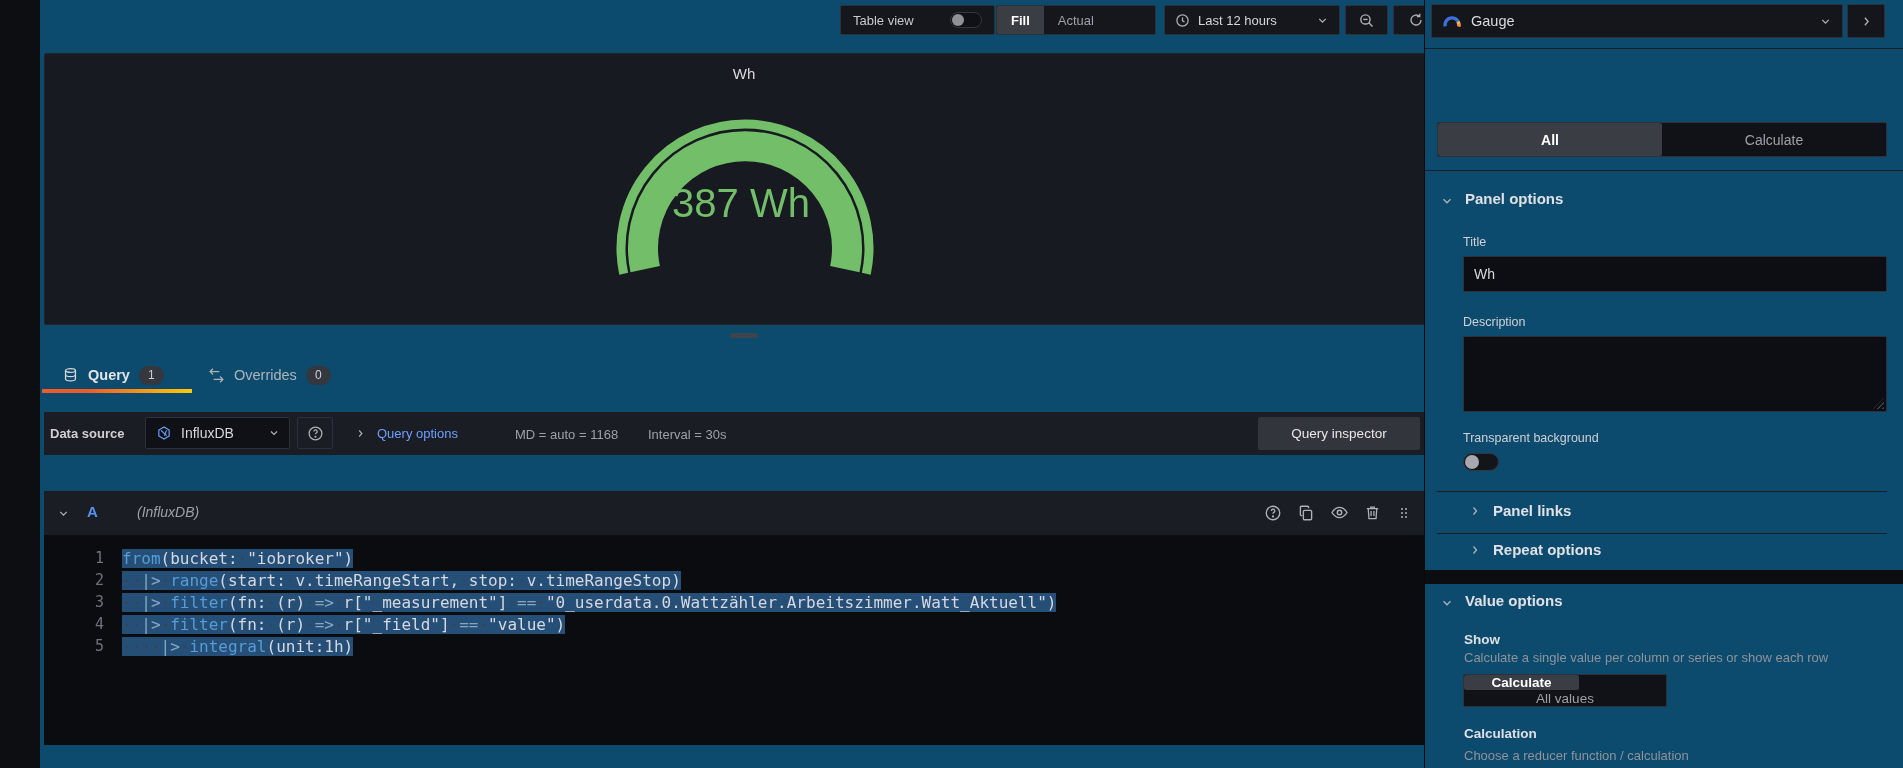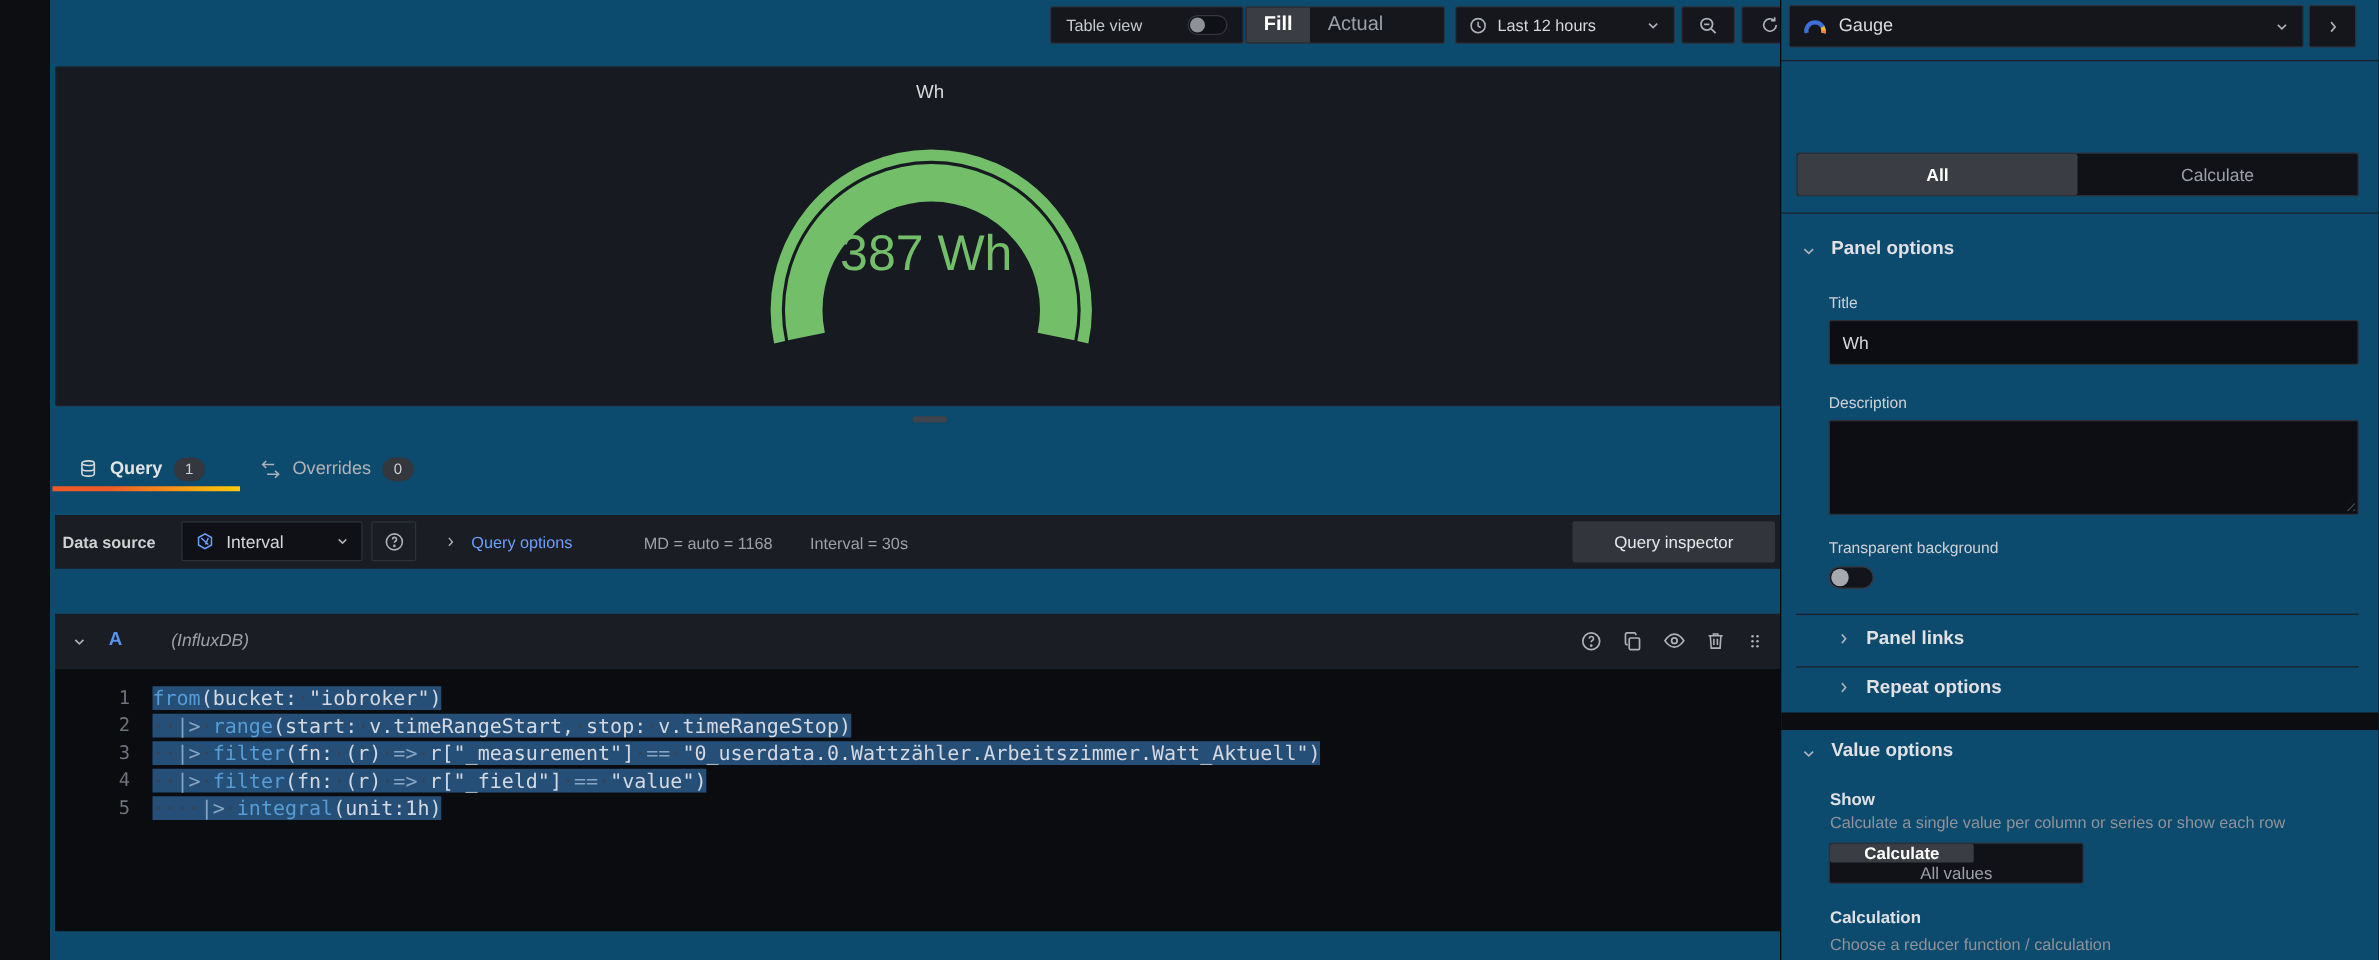--- a/index.html
+++ b/index.html
@@ -12,21 +12,21 @@
 
   
   #main-pane { left:0; top:0; width:1404px; height:768px; background:#0c4a6e;margin-left:40px; }
 
   
   .tb-group { position:absolute; top:5px; height:30px; display:flex; align-items:center; background:#15171D; border:1px solid #2C3038; border-radius:2px; }
   .tb-label { font-size:13px; color:#C7CACD; }
   .switch { position:relative; width:32px; height:16px; border-radius:8px; background:#0F1116; border:1px solid #34373D; }
   .switch .knob { position:absolute; left:1px; top:1px; width:12px; height:12px; border-radius:50%; background:#8E9297; }
   .radio-group { overflow:hidden; padding:0; }
-  .radio-seg { height:100%; display:flex; align-items:center; padding:16px 14px; font-size:16px; color:#9DA1A7; font-weight:500; }
+  .radio-seg { height:100%; display:flex; align-items:center; padding:16px 14px; font-size:13px; color:#9DA1A7; font-weight:500; }
   .radio-seg.sel { background:#3A3D44; color:#FFFFFF; font-weight:700; border-radius:2px; }
 
   
   #viz-panel { left:4px; top:53px; width:1400px; height:272px; background:#171A21; border:1px solid #21242B; border-radius:2px; }
   .panel-title { position:absolute; left:0; top:11px; width:100%; text-align:center; font-size:15px; font-weight:500; color:#D8D9DA; }
   .gauge-value { position:absolute; left:546px; top:127px; width:300px; text-align:center; font-size:40px; font-weight:500; color:#73BF69; }
   .drag-pill { left:690px; top:333px; width:28px; height:5px; border-radius:3px; background:#3F434B; }
 
   
   .qtab { position:absolute; top:360px; height:30px; display:flex; align-items:center; gap:9px; }
@@ -178,21 +178,21 @@
     </div>
     <div class="tab-underline abs"></div>
 
     <div id="ds-row" class="abs">
       <span class="ds-label">Data source</span>
       <div class="ds-picker">
         <svg width="18" height="18" viewBox="0 0 24 24" fill="none" stroke="#6E9FFF" stroke-width="1.6">
             <polygon points="18.9,16 12,20 5.1,16 5.1,8 12,4 18.9,8"></polygon>
             <path d="M8 8.5l7.5 7M15.5 8.5l-3 7"></path>
           </svg>
-        <span class="nm">Interval</span>
+        <span class="nm">InfluxDB</span>
         <svg class="ico" style="margin-left:auto;" width="12" height="12" viewBox="0 0 24 24" fill="none" stroke="currentColor" stroke-width="2.4">
             <polyline points="6,9 12,15 18,9"></polyline>
           </svg>
       </div>
       <div class="help-btn">
         <svg class="ico" width="17" height="17" viewBox="0 0 24 24" fill="none" stroke="currentColor" stroke-width="1.8">
             <circle cx="12" cy="12" r="9"></circle>
             <path d="M9.8 9.2a2.3 2.3 0 1 1 3.3 2.1c-.8.4-1.1.9-1.1 1.7"></path>
             <circle cx="12" cy="16.6" r="0.6" fill="currentColor"></circle>
           </svg>

